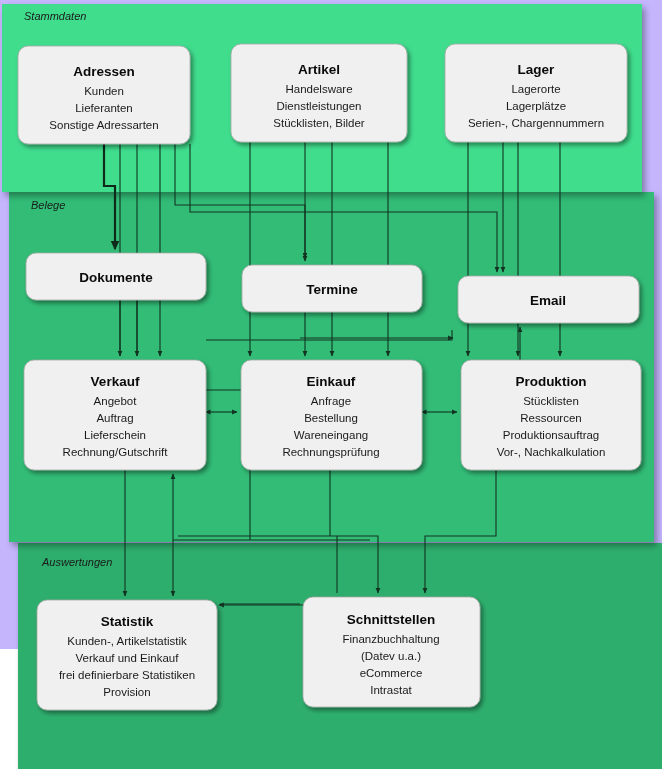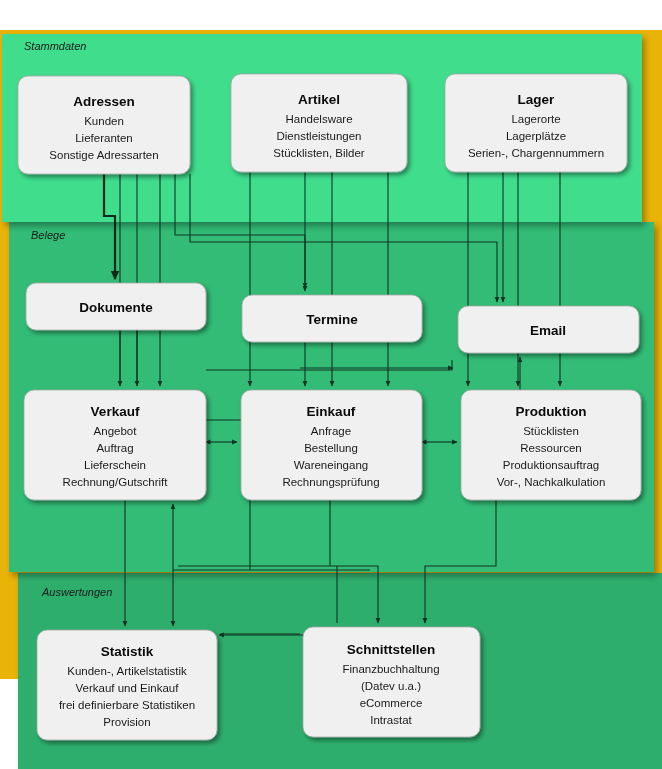--- a/index.html
+++ b/index.html
@@ -1,18 +1,18 @@
 <!DOCTYPE html>
 <html><head>
 <meta charset="utf-8">
 <style>
   html,body{margin:0;padding:0;background:#ffffff;}
   body{width:662px;height:769px;overflow:hidden;
        font-family:"Liberation Sans","DejaVu Sans",sans-serif;}
-  #stage{position:relative;width:662px;height:649px;background:#eab308;margin-top:30px;}
+  #stage{position:relative;width:662px;height:649px;background:#c4b5fd;}
   svg#diagram{position:absolute;left:0;top:0;width:662px;height:769px;}
   .panel-label{font-style:italic;font-size:11px;fill:#1a1a1a;
                font-family:"Liberation Sans","DejaVu Sans",sans-serif;}
   .node-title{font-size:13.5px;font-weight:bold;fill:#0a0a0a;text-anchor:middle;
               font-family:"Liberation Sans","DejaVu Sans",sans-serif;}
   .node-line{font-size:11.5px;fill:#1a1a1a;text-anchor:middle;
              font-family:"Liberation Sans","DejaVu Sans",sans-serif;}
   .conn{fill:none;stroke:#123322;stroke-width:1.1;}
   .conn-thick{fill:none;stroke:#0d2a1b;stroke-width:2.2;}
 </style>

